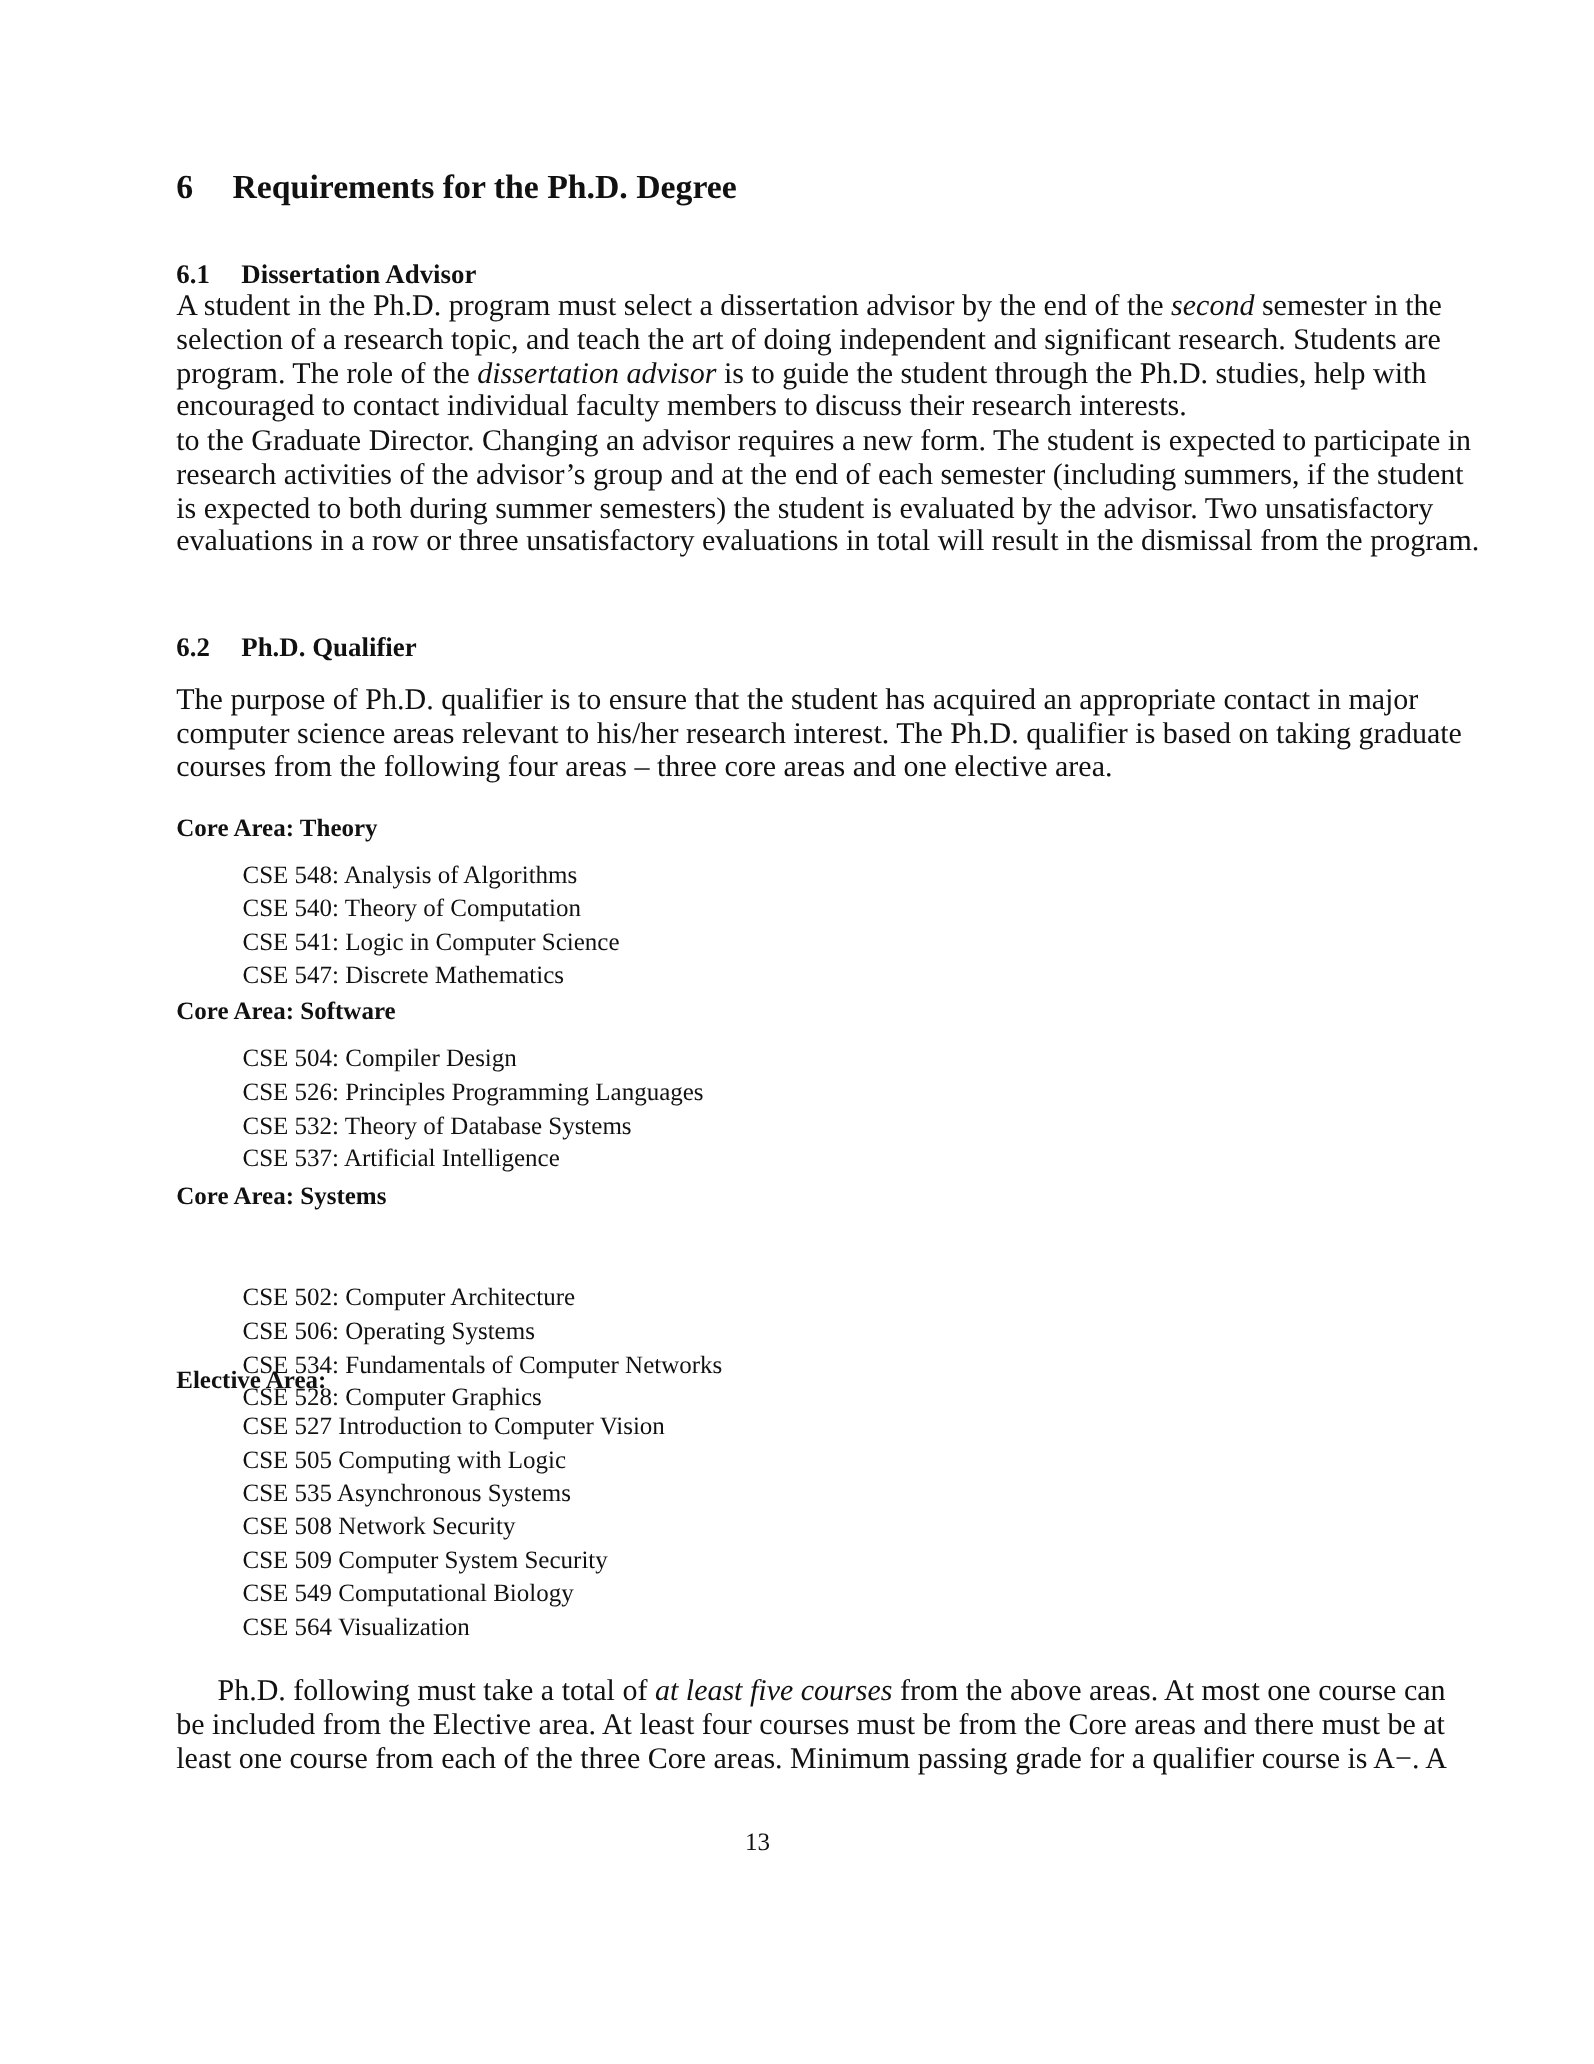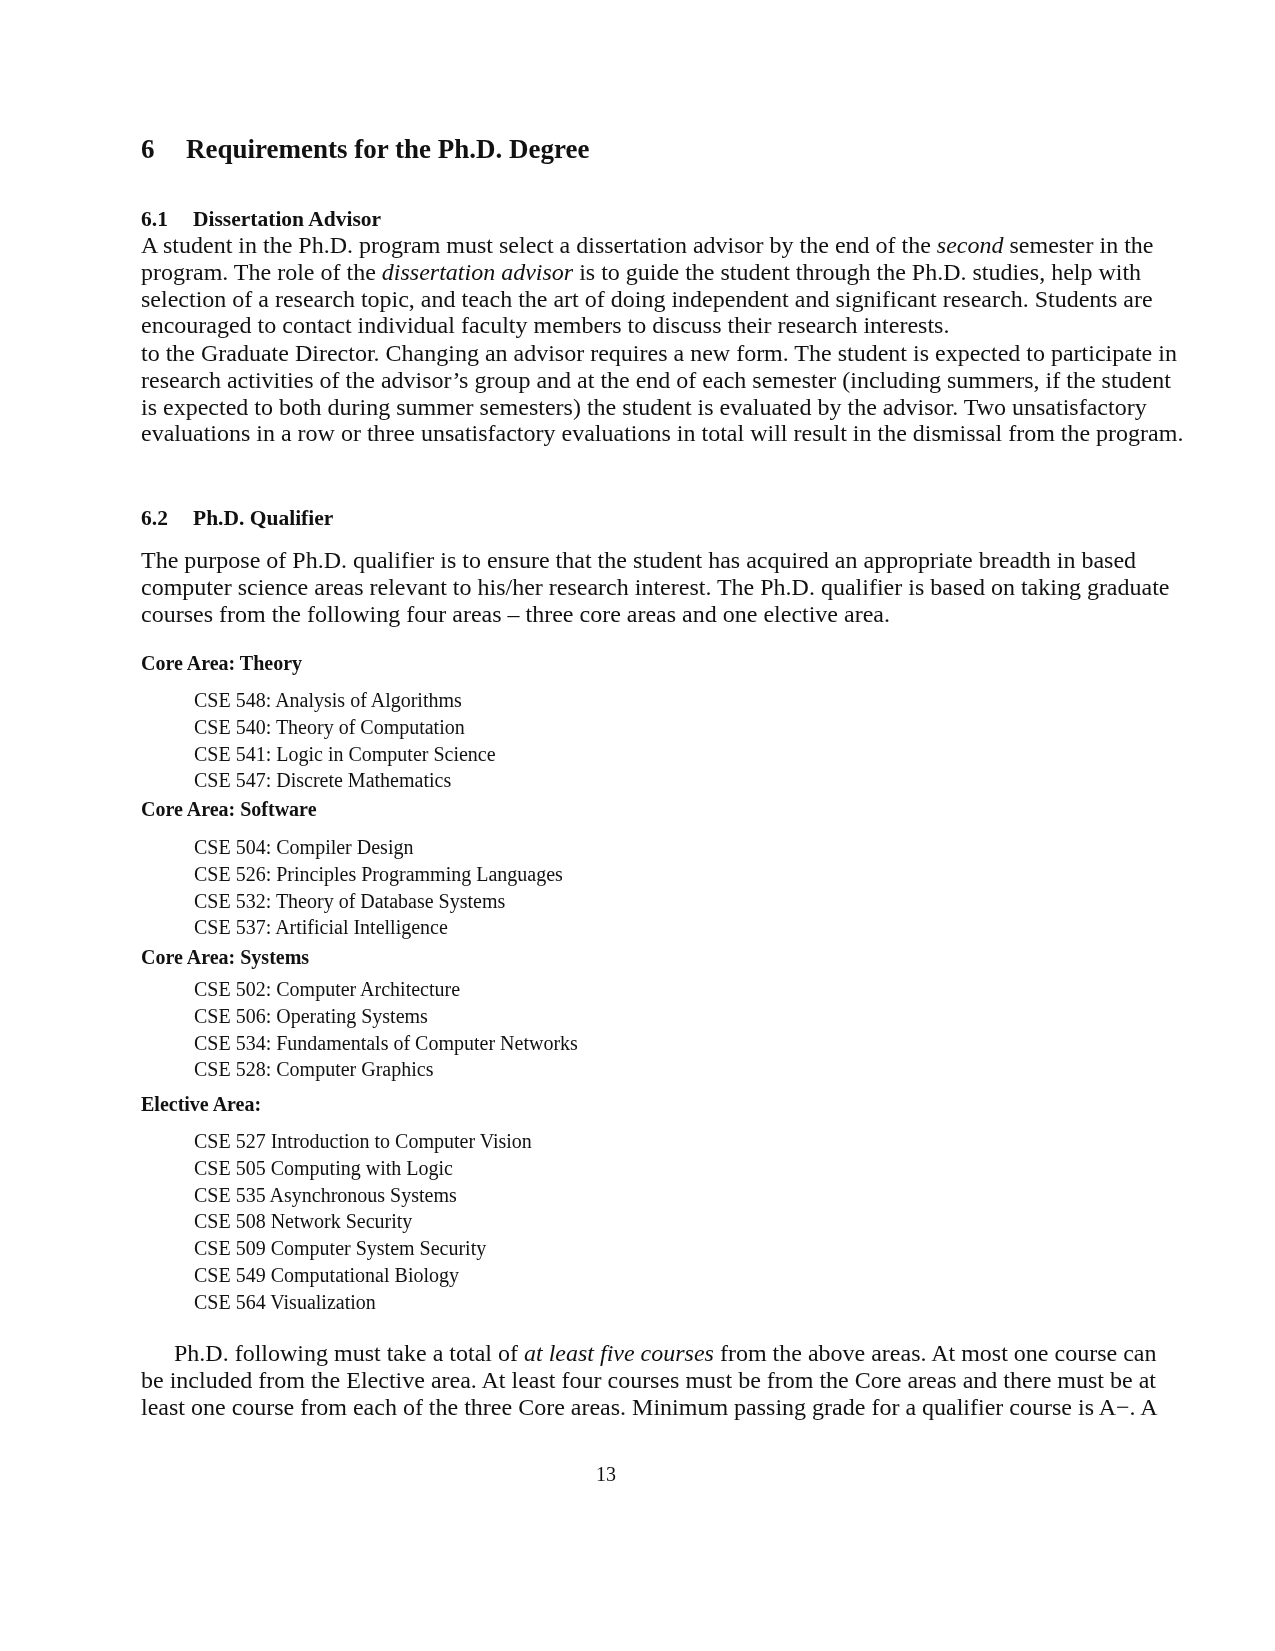--- a/index.html
+++ b/index.html
@@ -47,38 +47,38 @@
   <h1>
     <span class="num">6</span><span>Requirements for the Ph.D. Degree</span>
   </h1>
 
   <h2 style="top:207px">
     <span class="num">6.1</span><span>Dissertation Advisor</span>
   </h2>
 
   <div class="para" style="top:232px">
     <span class="line"><span>A student in the Ph.D. program must select a dissertation advisor by the end of the </span><em>second</em><span> semester in the</span></span>
+    <span class="line">selection of a research topic, and teach the art of doing independent and significant research.  Students are</span>
     <span class="line"><span>program.  The role of the </span><em>dissertation advisor</em><span> is to guide the student through the Ph.D. studies, help with</span></span>
-    <span class="line">selection of a research topic, and teach the art of doing independent and significant research.  Students are</span>
     <span class="line last">encouraged to contact individual faculty members to discuss their research interests.</span>
   </div>
 
   <div class="para" style="top:340px">
     <span class="line">to the Graduate Director. Changing an advisor requires a new form. The student is expected to participate in</span>
     <span class="line">research activities of the advisor’s group and at the end of each semester (including summers, if the student</span>
     <span class="line">is expected to both during summer semesters) the student is evaluated by the advisor.  Two unsatisfactory</span>
     <span class="line">evaluations in a row or three unsatisfactory evaluations in total will result in the dismissal from the program.</span>
   </div>
 
   <h2 style="top:506px">
     <span class="num">6.2</span><span>Ph.D. Qualifier</span>
   </h2>
 
   <div class="para" style="top:547px">
-    <span class="line">The purpose of Ph.D. qualifier is to ensure that the student has acquired an appropriate breadth in based</span>
+    <span class="line">The purpose of Ph.D. qualifier is to ensure that the student has acquired an appropriate contact in major</span>
     <span class="line">computer science areas relevant to his/her research interest. The Ph.D. qualifier is based on taking graduate</span>
     <span class="line last">courses from the following four areas – three core areas and one elective area.</span>
   </div>
 
   <div class="area-head" style="top:652px">Core Area: Theory</div>
   <ul class="course-list" style="top:687px">
     <li>CSE 548: Analysis of Algorithms</li>
     <li>CSE 540: Theory of Computation</li>
     <li>CSE 541: Logic in Computer Science</li>
     <li>CSE 547: Discrete Mathematics</li>
@@ -86,21 +86,21 @@
 
   <div class="area-head" style="top:798px">Core Area: Software</div>
   <ul class="course-list" style="top:834px">
     <li>CSE 504: Compiler Design</li>
     <li>CSE 526: Principles Programming Languages</li>
     <li>CSE 532: Theory of Database Systems</li>
     <li>CSE 537: Artificial Intelligence</li>
   </ul>
 
   <div class="area-head" style="top:946px">Core Area: Systems</div>
-  <ul class="course-list" style="top:976px">
+  <ul class="course-list" style="top:1025px">
     <li>CSE 502: Computer Architecture</li>
     <li>CSE 506: Operating Systems</li>
     <li>CSE 534: Fundamentals of Computer Networks</li>
     <li>CSE 528: Computer Graphics</li>
   </ul>
 
   <div class="area-head" style="top:1093px">Elective Area:</div>
   <ul class="course-list" style="top:1128px">
     <li>CSE 527 Introduction to Computer Vision</li>
     <li>CSE 505 Computing with Logic</li>

